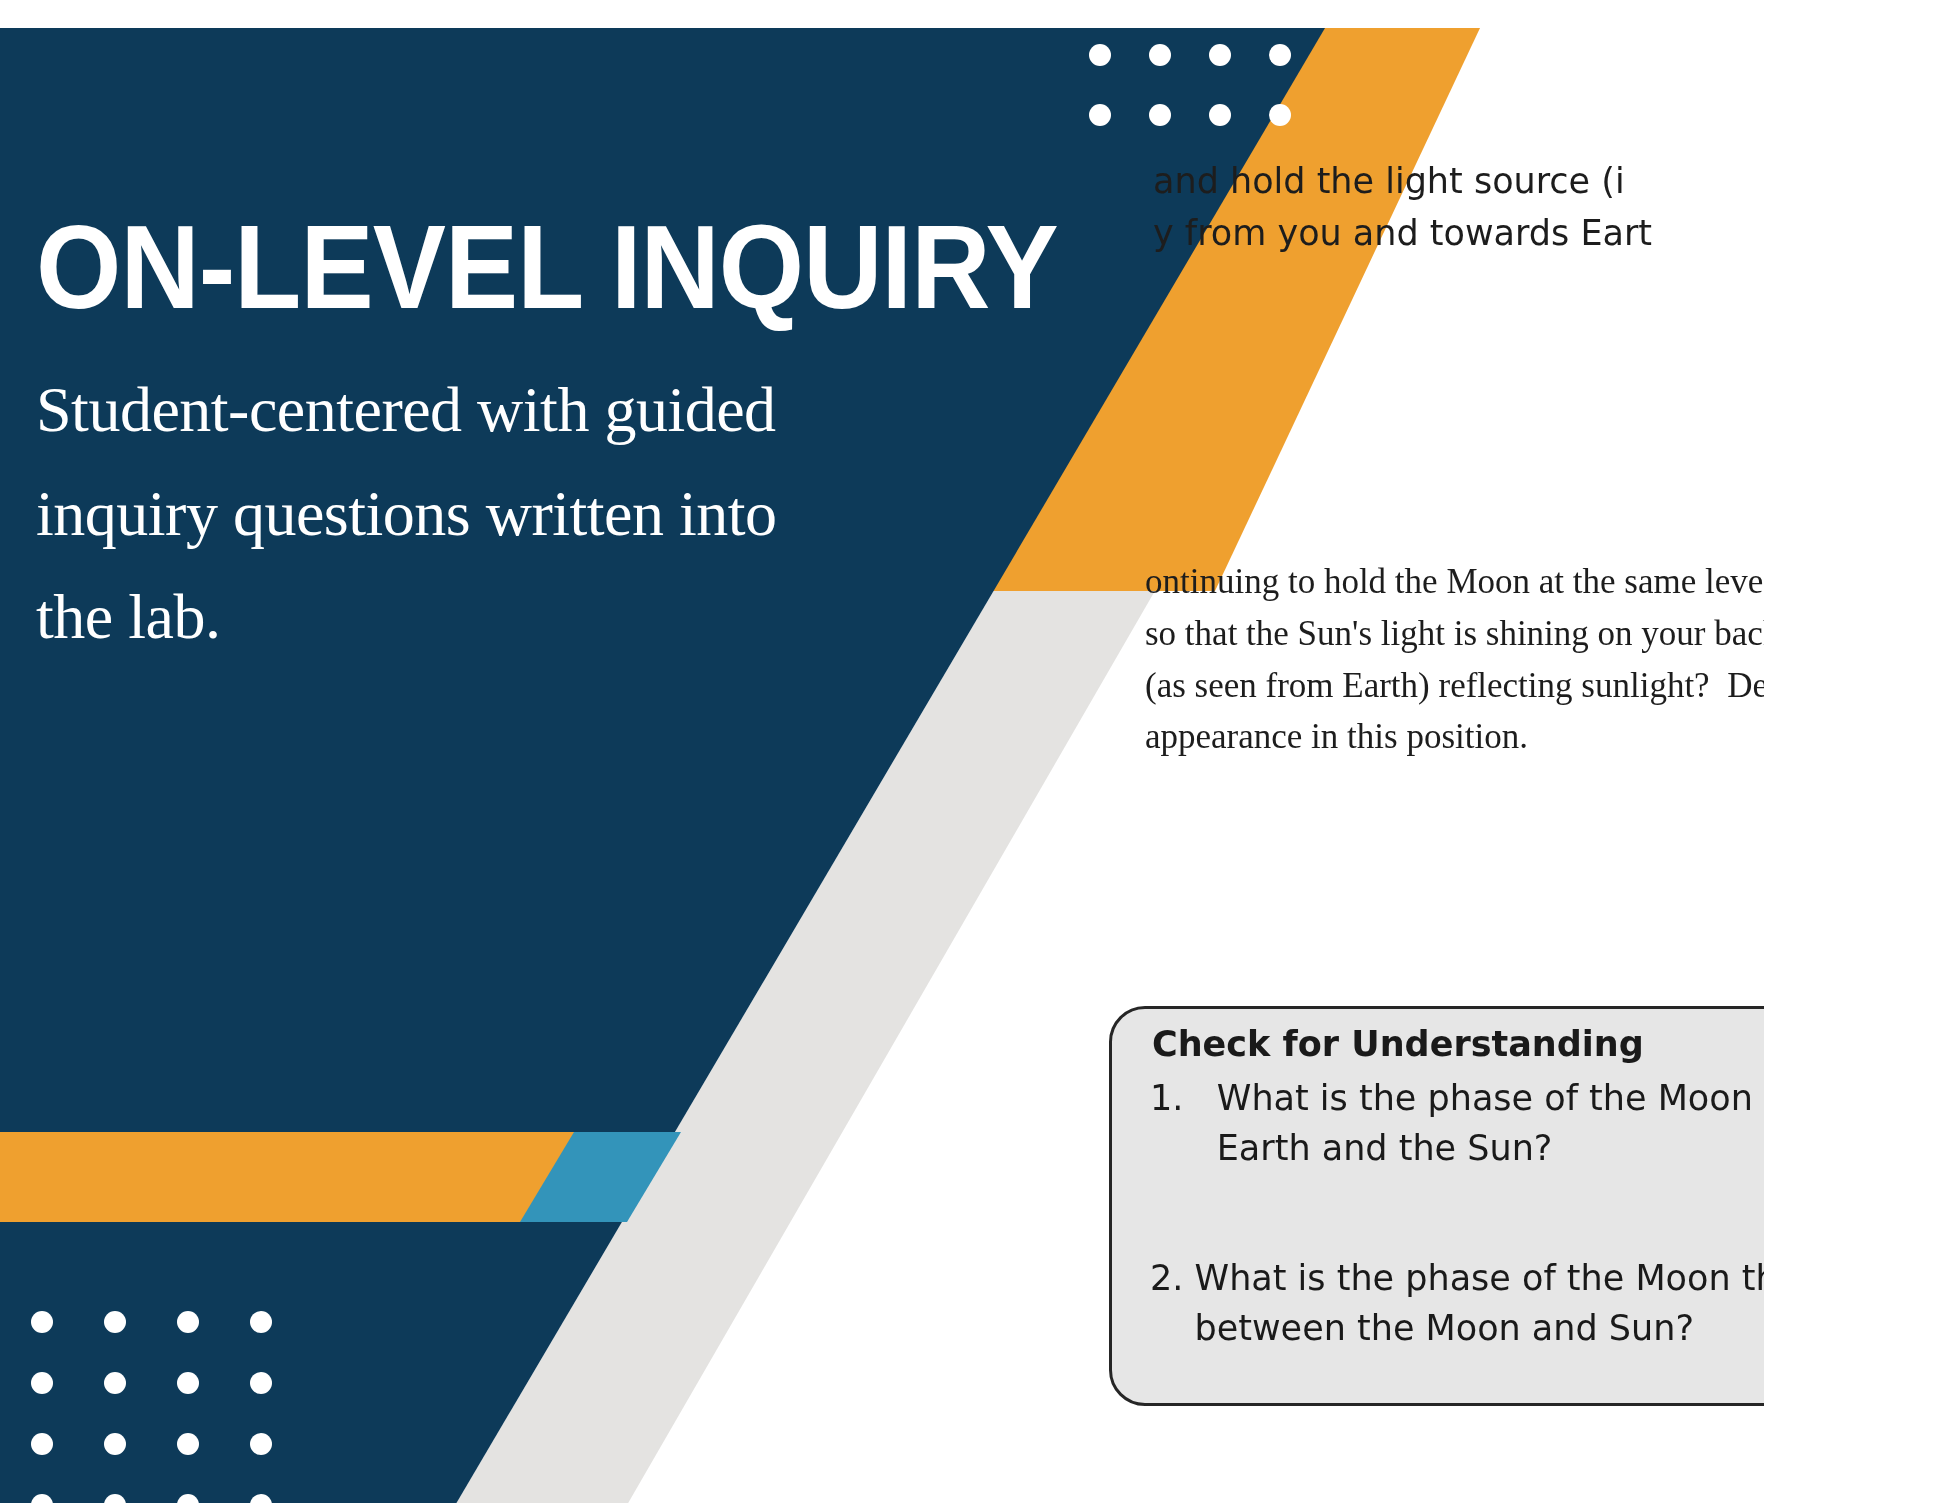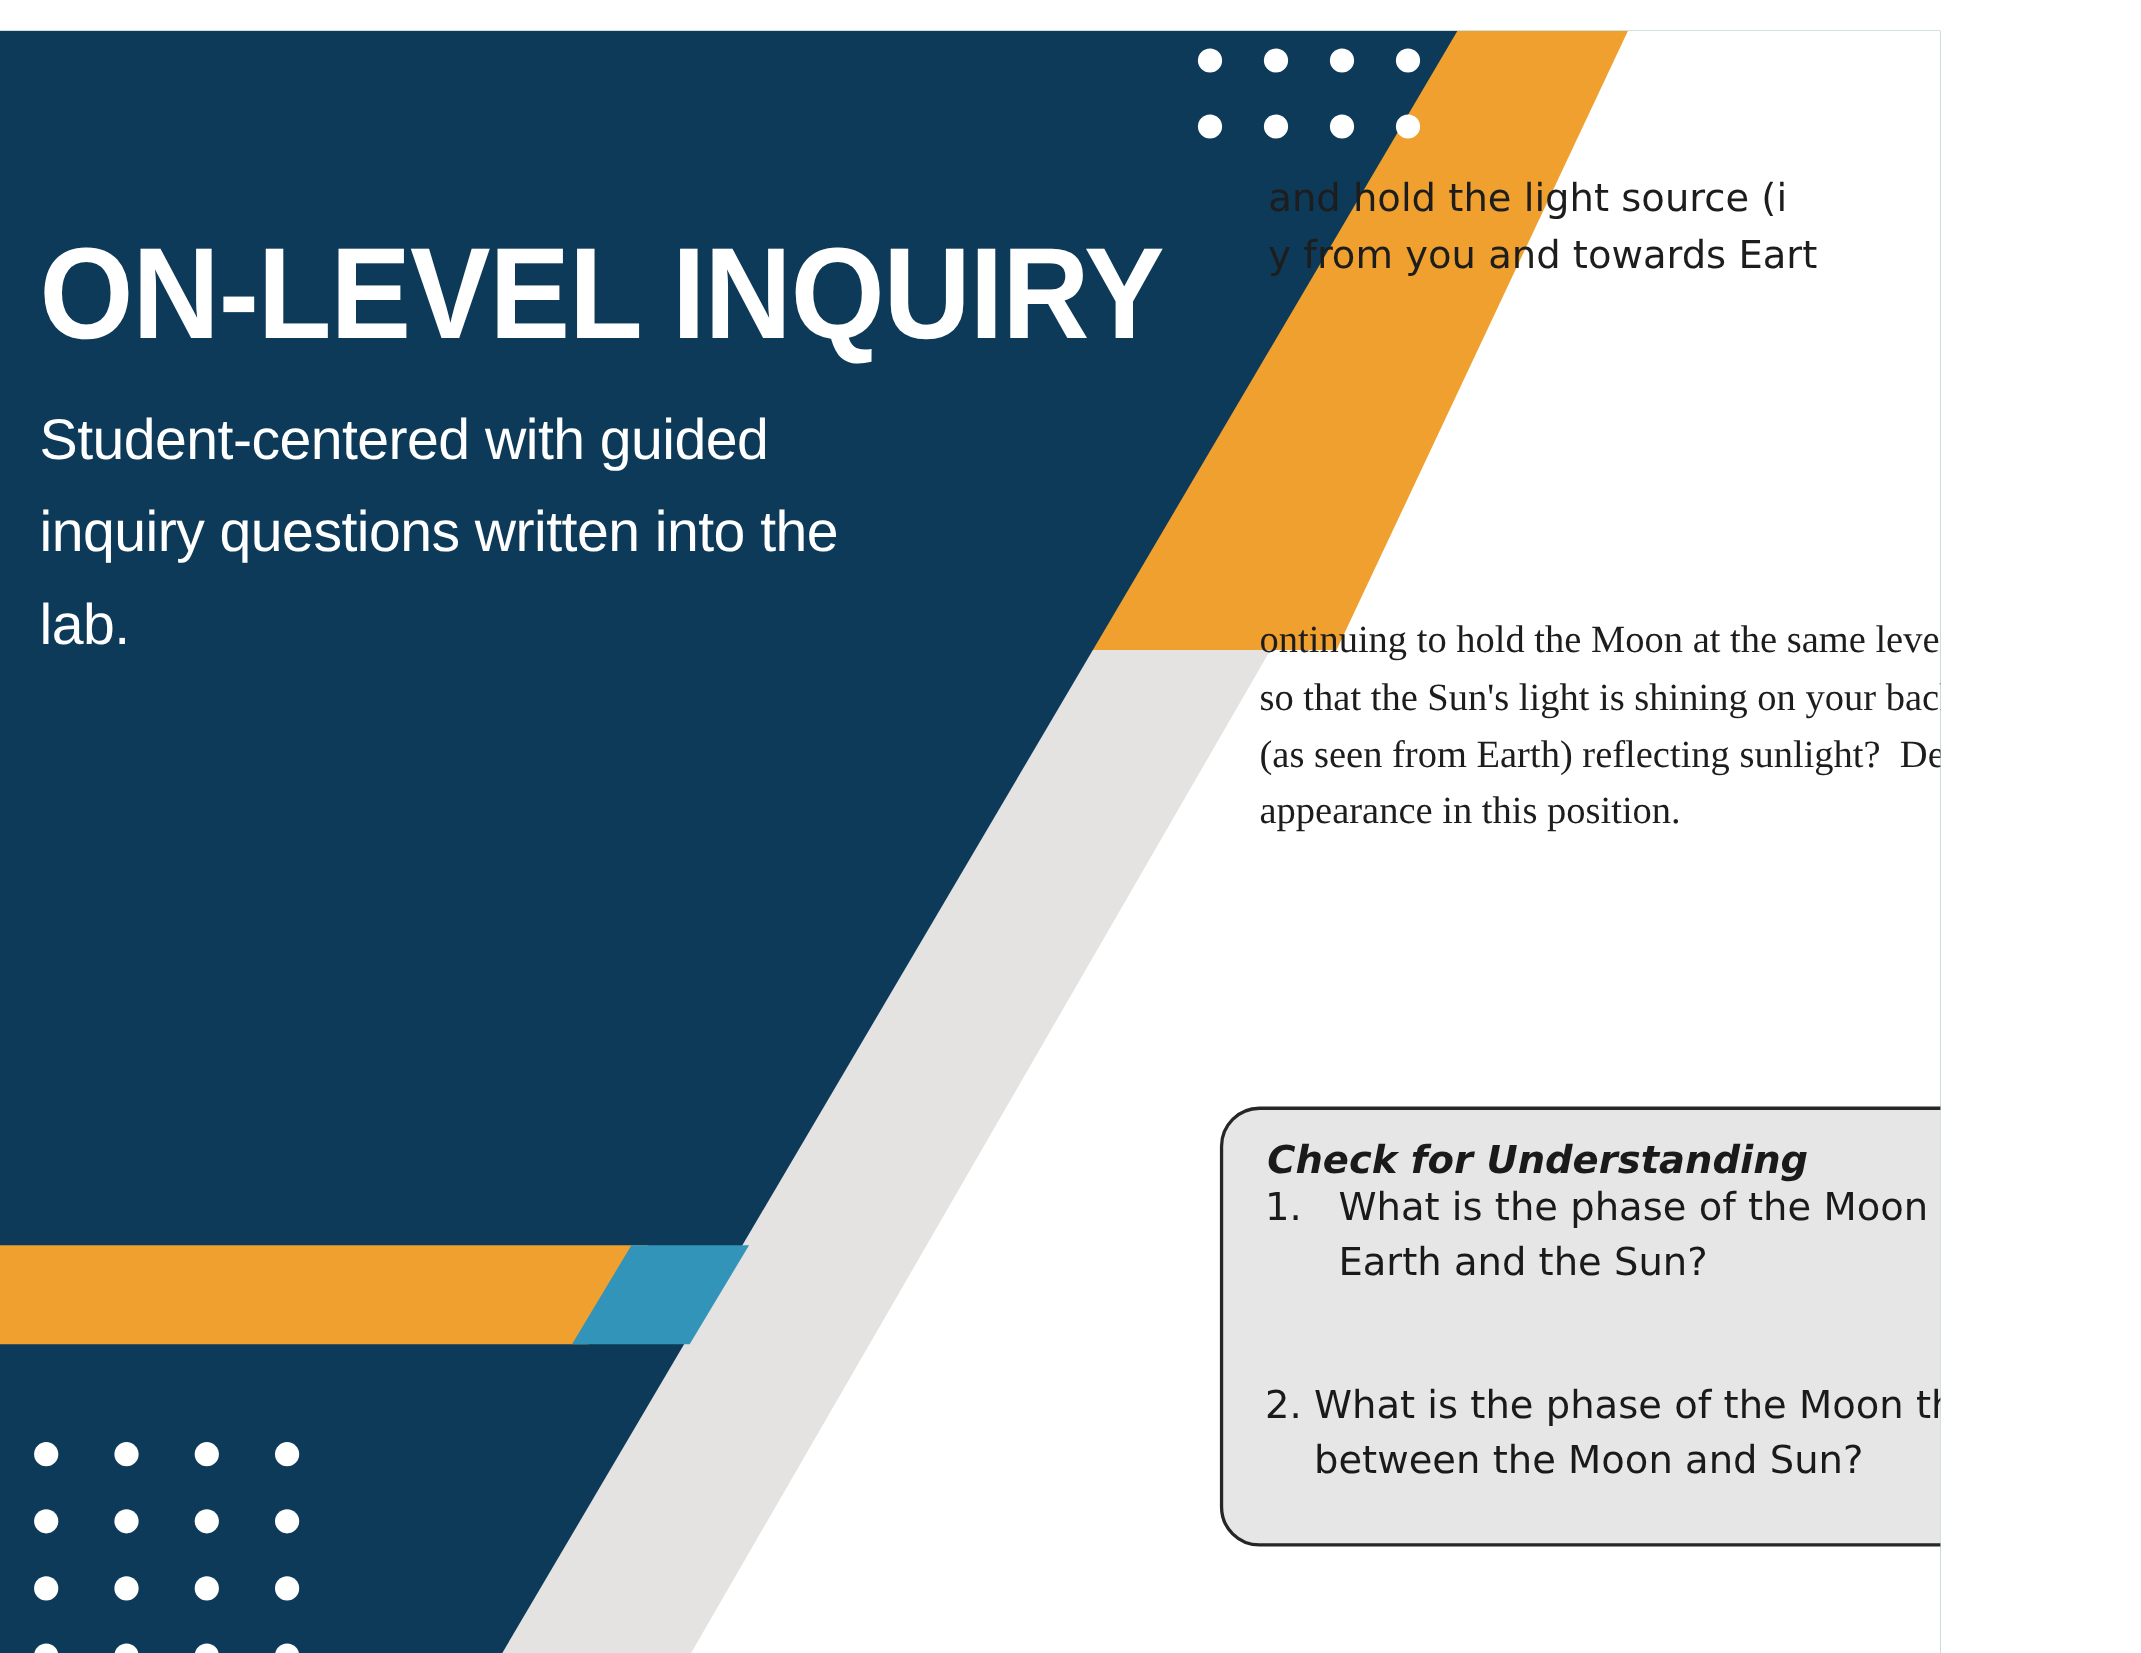--- a/index.html
+++ b/index.html
@@ -69,23 +69,23 @@
     transform-origin: left top;
     white-space: nowrap;
   }
 
   #subhead {
     position: absolute;
     left: 36px;
     top: 330px;
     width: 810px;
     color: #ffffff;
-    font-family: Liberation Sans, sans-serif;
+    font-family: Liberation Serif, serif;
     font-weight: 400;
-    font-size: 52px;
+    font-size: 64px;
     line-height: 1.62;
     letter-spacing: -0.5px;
   }
 
   
   #doc-layer {
     position: absolute;
     left: 0; top: 0;
     width: 1946px; height: 1503px;
     overflow: hidden;
@@ -122,25 +122,24 @@
     border: 3px solid #262626;
     border-radius: 36px;
     box-sizing: border-box;
     overflow: hidden;
     font-family: "DejaVu Sans", sans-serif;
     color: #1a1a1a;
   }
   #cfu-title {
     position: absolute;
     left: 40px;
-    top: 26px;
+    top: 15px;
     font-size: 35px;
     font-weight: 700;
     white-space: nowrap;
-    font-style: italic;
   }
   .cfu-item {
     position: absolute;
     font-size: 35px;
     line-height: 1.44;
     white-space: pre;
   }
   #cfu-q1 { left: 38px; top: 64px; }
   #cfu-q2 { left: 38px; top: 244px; }
 </style>

